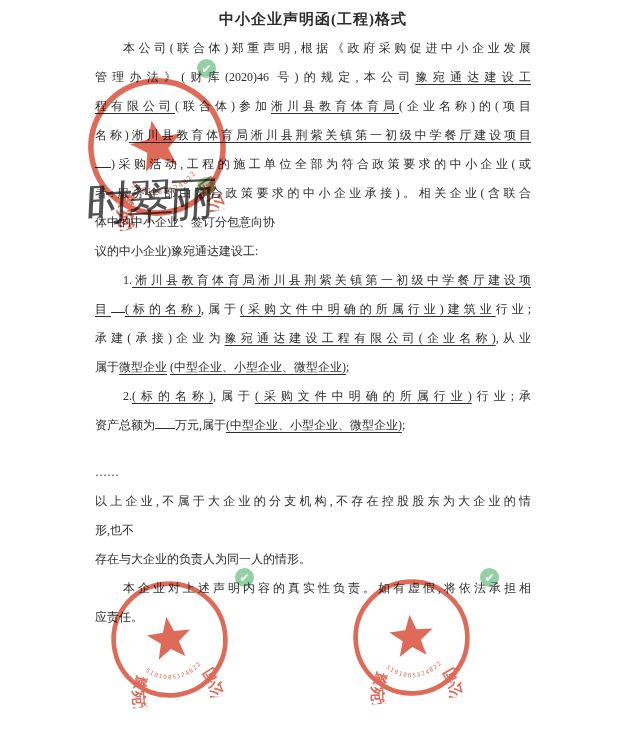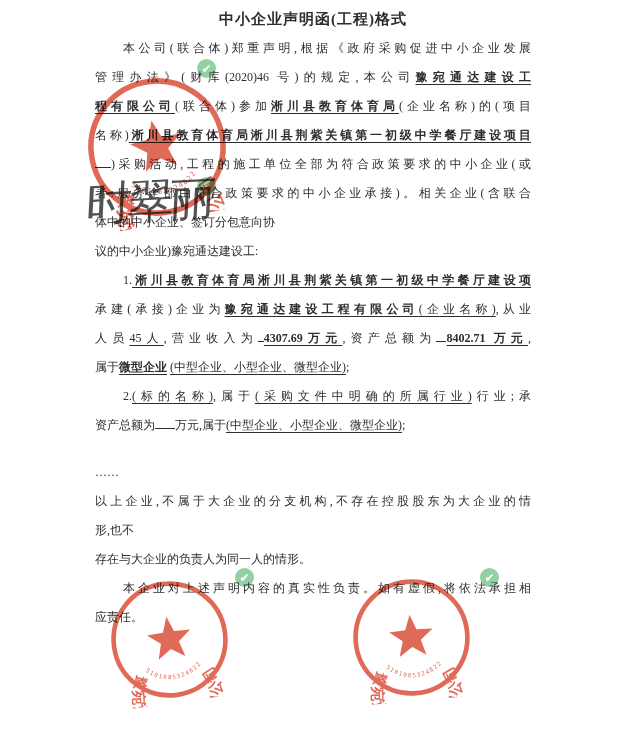--- a/index.html
+++ b/index.html
@@ -12,21 +12,21 @@
   .content{ position:absolute; left:95px; top:0; width:436px; z-index:2; }
   .title{
     margin:8px 0 4px 0; font-size:15px; font-weight:600; text-align:center;
     line-height:22px; letter-spacing:1px;
   }
   .line{ font-size:12px; line-height:29px; height:29px; }
   .jfull{ text-align:justify; text-align-last:justify; }
   .indent{ text-indent:28px; }
   .gap{ margin-top:18px; }
   .u{ text-decoration:underline; text-underline-offset:3px; text-decoration-thickness:1px; }
-  .bu{ font-weight:bold; text-decoration:underline; text-underline-offset:3px; text-decoration-thickness:1px; }
+  .bu{ font-weight:normal; text-decoration:underline; text-underline-offset:3px; text-decoration-thickness:1px; }
   .blank{ display:inline-block; border-bottom:1px solid #2d2d2d; height:14px; vertical-align:baseline; }
   .check{
     position:absolute; width:19px; height:19px; border-radius:50%;
     display:flex; align-items:center; justify-content:center;
     color:#ffffff; font-size:12px; font-weight:bold; z-index:1;
     font-family:"DejaVu Sans","Liberation Sans",sans-serif;
   }
   .check-1{ left:197px; top:59px; }
   .check-2{ left:197px; top:177px; }
   .check-3{ left:235px; top:568px; }
@@ -70,22 +70,22 @@
     <div id="doc-body">
         <div class="line indent jfull"><span class="">本公司(联合体)郑重声明,根据《政府采购促进中小企业发展</span></div>
         <div class="line jfull"><span class="">管理办法》(财库(2020)46 号)的规定,本公司</span><span class="bu">豫宛通达建设工</span></div>
         <div class="line jfull"><span class="bu">程有限公司</span><span class="">(联合体)参加</span><span class="bu">淅川县教育体育局</span><span class="">(企业名称)的(项目</span></div>
         <div class="line jfull"><span class="">名称)</span><span class="bu">淅川县教育体育局淅川县荆紫关镇第一初级中学餐厅建设项目</span></div>
         <div class="line jfull"><span class="blank" style="width: 16px;"></span><span class="">)采购活动,工程的施工单位全部为符合政策要求的中小企业(或</span></div>
         <div class="line jfull"><span class="">者:服务全部由符合政策要求的中小企业承接)。相关企业(含联合</span></div>
         <div class="line"><span class="">体中的中小企业、签订分包意向协</span></div>
         <div class="line"><span class="">议的中小企业)豫宛通达建设工:</span></div>
         <div class="line indent jfull"><span class="">1.</span><span class="bu">淅川县教育体育局淅川县荆紫关镇第一初级中学餐厅建设项</span></div>
+        <div class="line jfull"><span class="bu">目</span><span class="blank" style="width: 14px;"></span><span class="u">(标的名称)</span><span class="">,属于</span><span class="u">(采购文件中明确的所属行业)</span><span class="bu">建筑业</span><span class="">行业;</span></div>
         <div class="line jfull"><span class="">承建(承接)企业为</span><span class="bu">豫宛通达建设工程有限公司</span><span class="u">(企业名称)</span><span class="">,从业</span></div>
-        <div class="line jfull"><span class="">人员</span><span class="u">45人</span><span class="">,营业收入为</span><span class="blank" style="width: 6px;"></span><span class="bu">4307.69万元</span><span class="">,资产总额为</span><span class="blank" style="width: 10px;"></span><span class="bu">8402.71 万元</span><span class="">,</span></div>
         <div class="line"><span class="">属于</span><span class="bu">微型企业</span><span class=""> </span><span class="u">(中型企业、小型企业、微型企业)</span><span class="">;</span></div>
         <div class="line indent jfull"><span class="">2.</span><span class="u">(标的名称)</span><span class="">,属于</span><span class="u">(采购文件中明确的所属行业)</span><span class="">行业;承</span></div>
         <div class="line"><span class="">资产总额为</span><span class="blank" style="width: 20px;"></span><span class="">万元,属于</span><span class="u">(中型企业、小型企业、微型企业)</span><span class="">;</span></div>
         <div class="line gap"><span class="">……</span></div>
         <div class="line jfull"><span class="">以上企业,不属于大企业的分支机构,不存在控股股东为大企业的情</span></div>
         <div class="line"><span class="">形,也不</span></div>
         <div class="line"><span class="">存在与大企业的负责人为同一人的情形。</span></div>
         <div class="line indent jfull"><span class="">本企业对上述声明内容的真实性负责。如有虚假,将依法承担相</span></div>
         <div class="line"><span class="">应责任。</span></div>
       </div>

